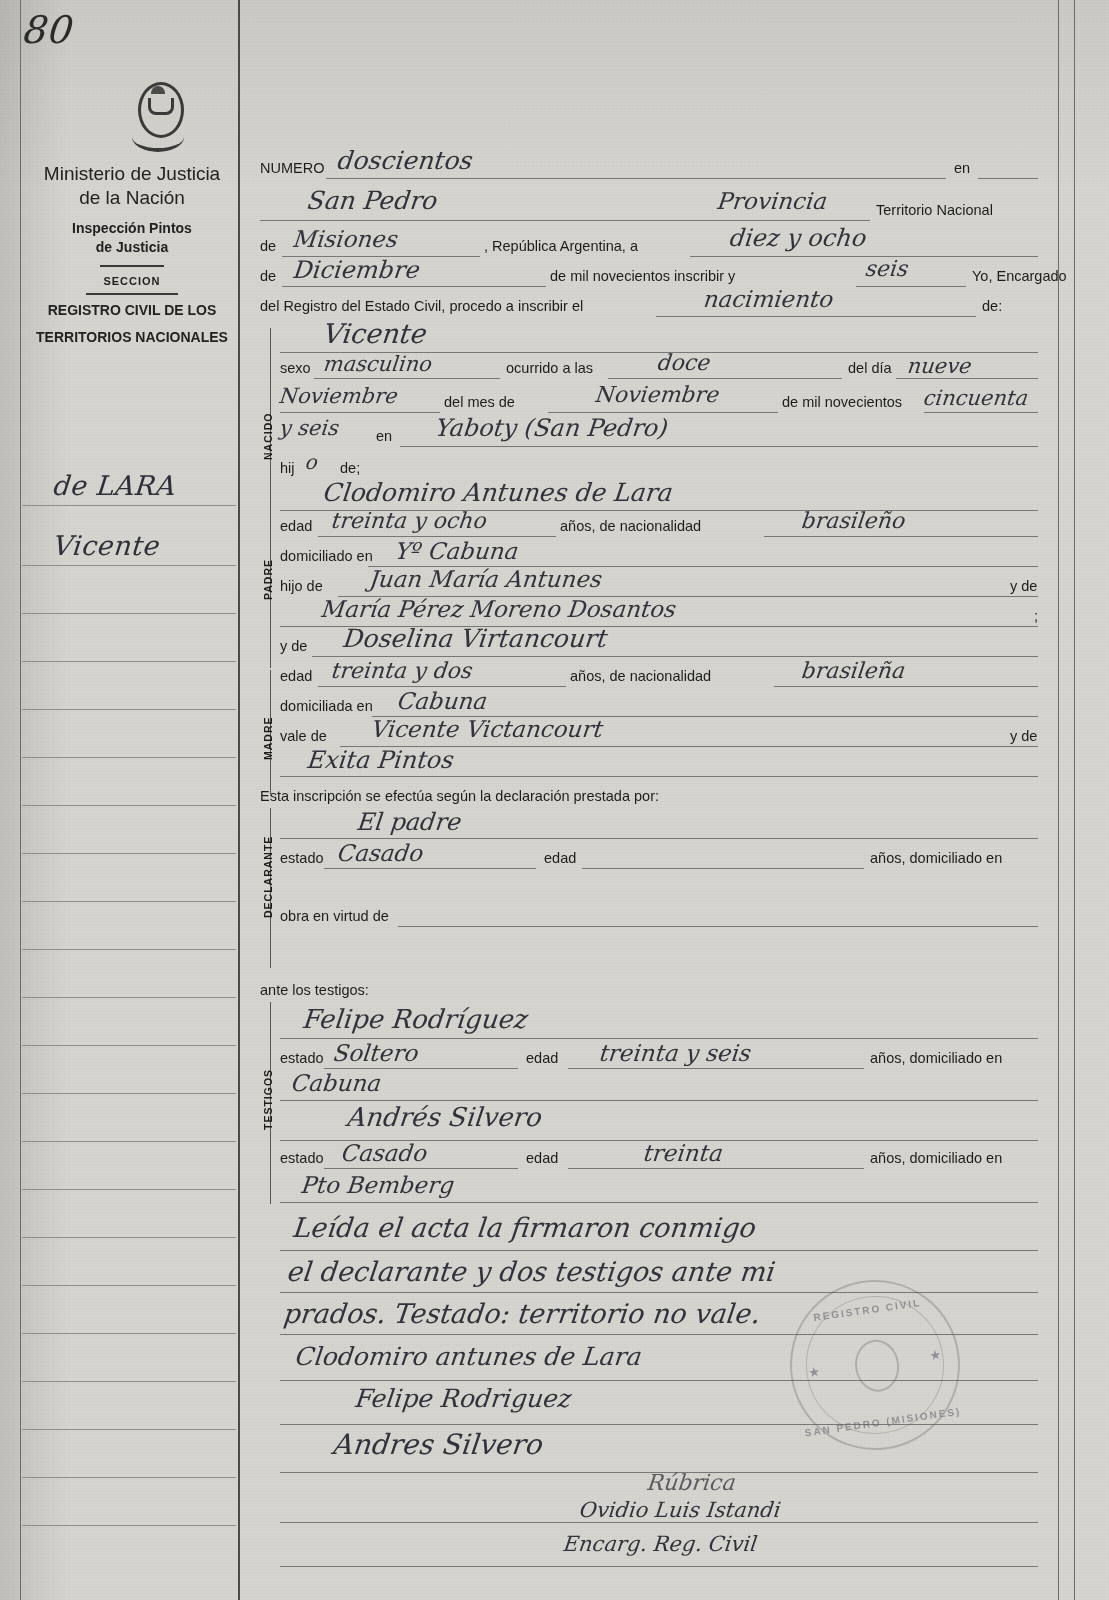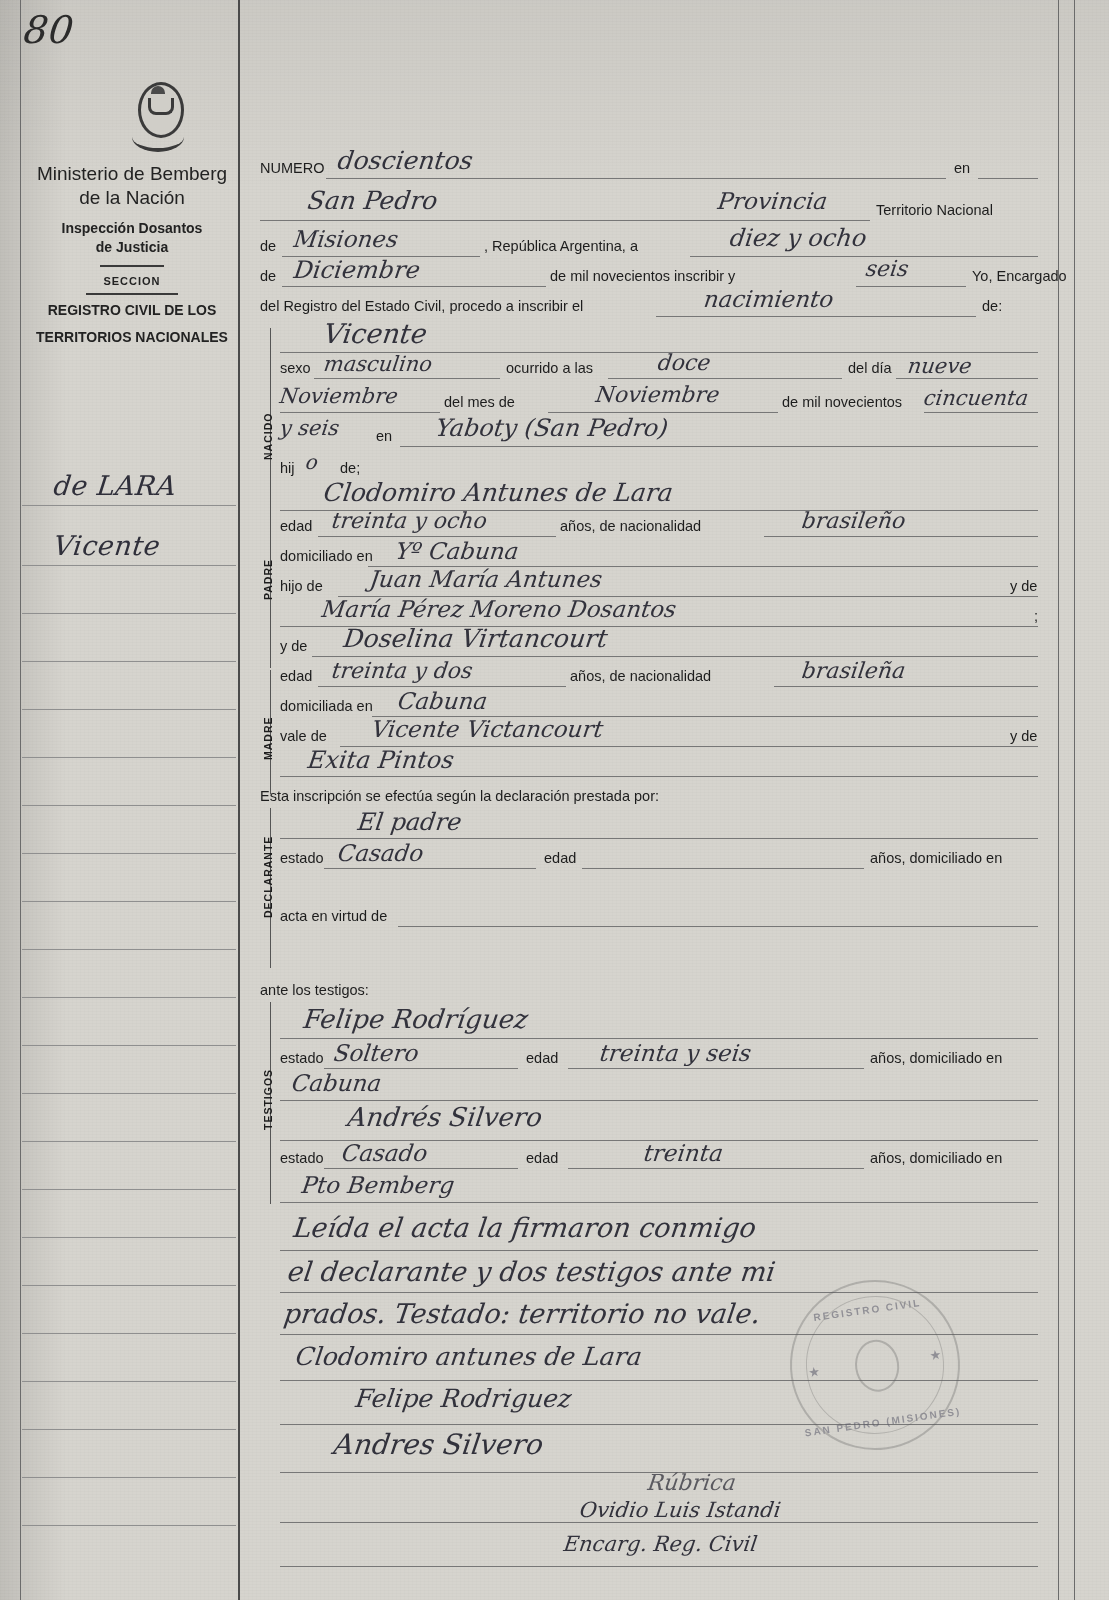--- a/index.html
+++ b/index.html
@@ -163,23 +163,23 @@
   </div>
 
   <div id="crest">
     <div class="crest-oval"></div>
     <div class="crest-hands"></div>
     <div class="crest-sun"></div>
     <div class="crest-laurel"></div>
   </div>
 
   <div id="ministry">
-    <div class="big">Ministerio de Bemberg</div>
+    <div class="big">Ministerio de Justicia</div>
     <div class="big">de la Nación</div>
-    <div class="mid">Inspección Dosantos</div>
+    <div class="mid">Inspección Pintos</div>
     <div class="mid" style="margin-top:0">de Justicia</div>
     <div class="sep short"></div>
     <div class="sec">SECCION</div>
     <div class="sep" style="margin:6px auto 6px;"></div>
     <div class="seccion-title">REGISTRO CIVIL DE LOS</div>
     <div class="seccion-title" style="margin-top:9px">TERRITORIOS NACIONALES</div>
   </div>
 
   <div id="idx1" class="hw">de LARA</div>
   <div id="idx2" class="hw">Vicente</div>
@@ -311,21 +311,21 @@
     <div class="line" style="left:32px;top:778px;width:758px;"></div>
     <div class="ink" style="left:110px;top:748px;font-size:24px;">El padre</div>
 
     <div class="prt" style="left:32px;top:790px;">estado</div>
     <div class="line" style="left:76px;top:808px;width:212px;"></div>
     <div class="ink" style="left:90px;top:780px;font-size:23px;">Casado</div>
     <div class="prt" style="left:296px;top:790px;">edad</div>
     <div class="line" style="left:334px;top:808px;width:282px;"></div>
     <div class="prt" style="left:622px;top:790px;">años, domiciliado en</div>
 
-    <div class="prt" style="left:32px;top:848px;">acta en virtud de</div>
+    <div class="prt" style="left:32px;top:848px;">obra en virtud de</div>
     <div class="line" style="left:150px;top:866px;width:640px;"></div>
 
     <div class="prt" style="left:12px;top:922px;">ante los testigos:</div>
     <div class="brk" style="left:22px;top:942px;height:202px;"></div>
     <div class="sectlabel" style="left:14px;top:1070px;">TESTIGOS</div>
 
     <div class="line" style="left:32px;top:978px;width:758px;"></div>
     <div class="ink" style="left:56px;top:944px;font-size:26px;">Felipe Rodríguez</div>
 
     <div class="prt" style="left:32px;top:990px;">estado</div>

